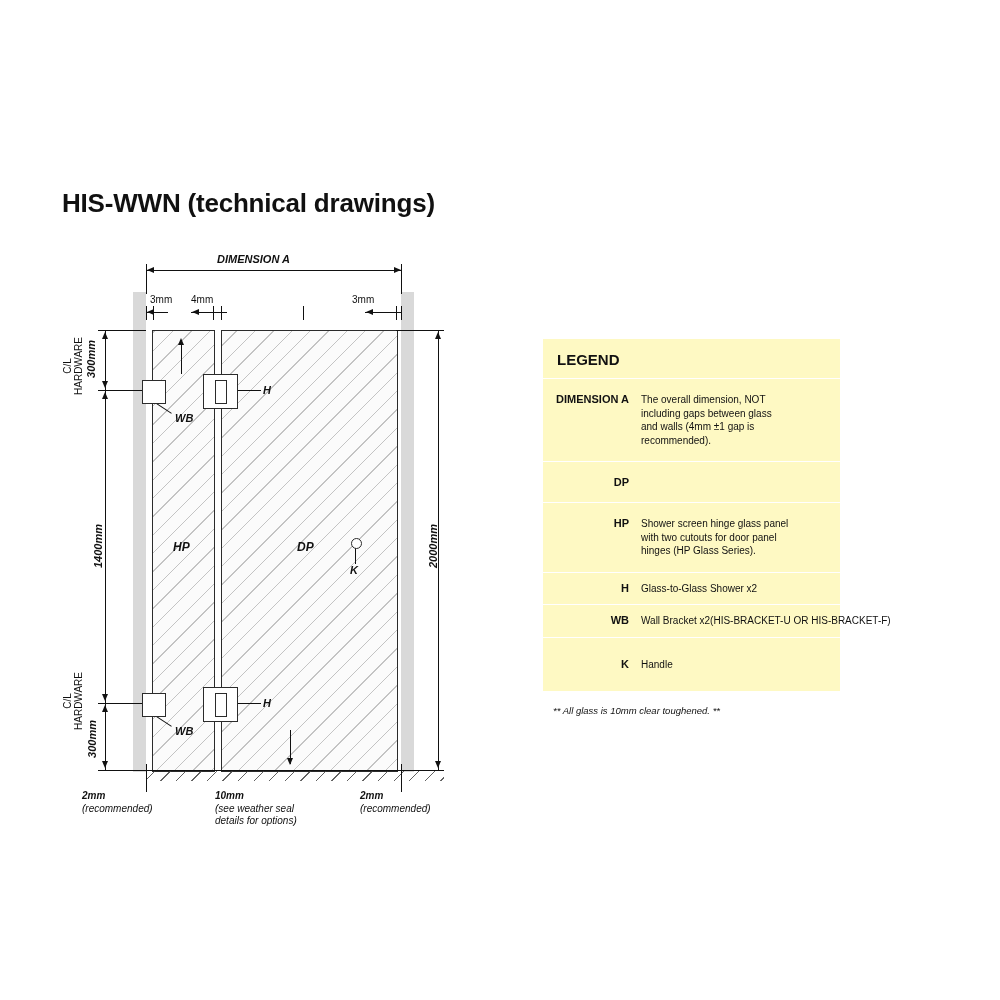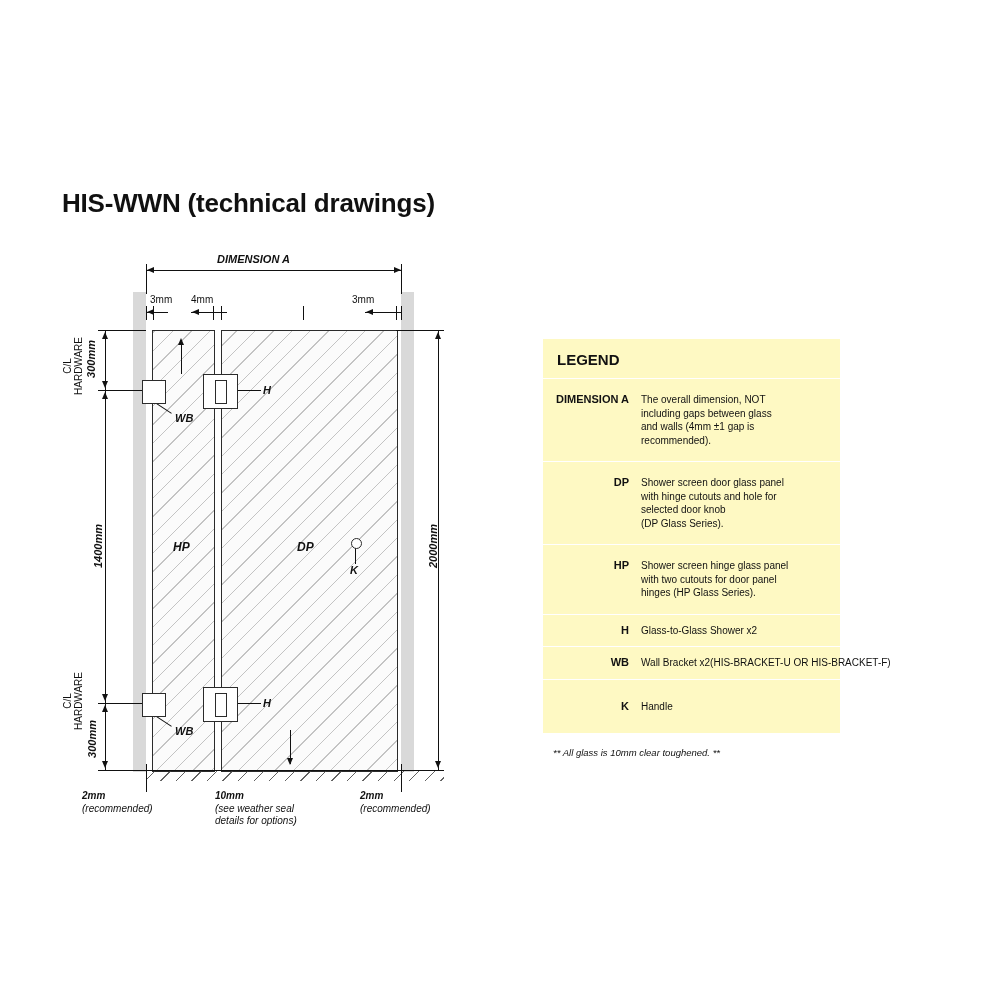--- a/index.html
+++ b/index.html
@@ -377,24 +377,20 @@
   <div class="legend-row tall">
     <div class="key">DIMENSION A</div>
     <div class="desc">The overall dimension, NOT
 including gaps between glass
 and walls (4mm ±1 gap is
 recommended).</div>
   </div>
 
   <div class="legend-row tall">
     <div class="key">DP</div>
-    <div class="desc">Shower screen door glass panel
-with hinge cutouts and hole for
-selected door knob
-(DP Glass Series).</div>
   </div>
 
   <div class="legend-row tall">
     <div class="key">HP</div>
     <div class="desc">Shower screen hinge glass panel
 with two cutouts for door panel
 hinges (HP Glass Series).</div>
   </div>
 
   <div class="legend-row">

